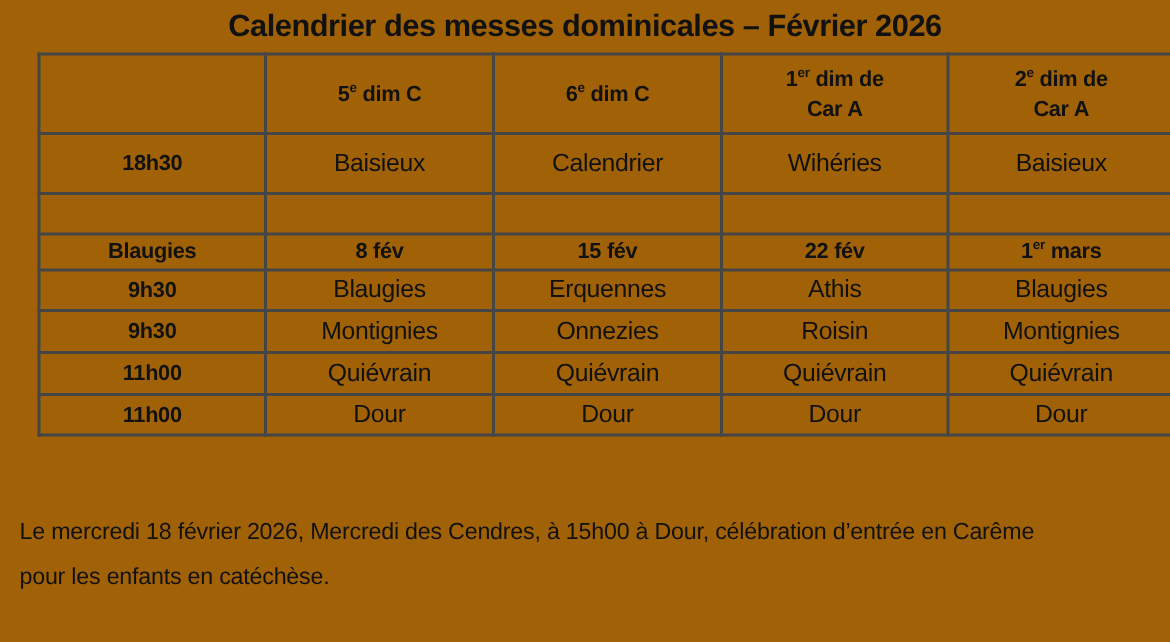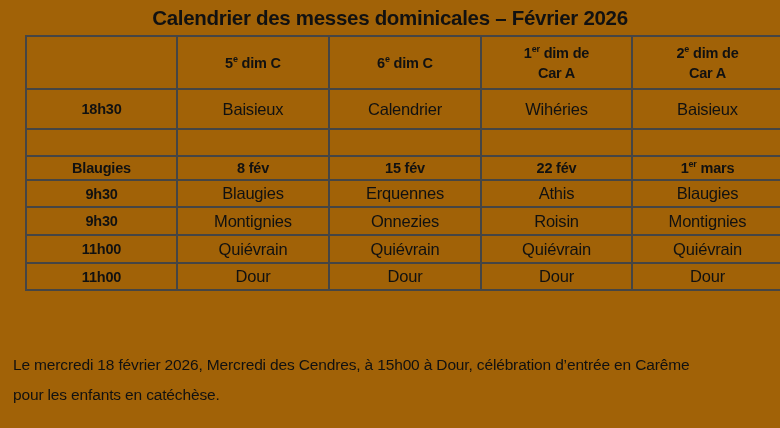--- a/index.html
+++ b/index.html
@@ -71,21 +71,21 @@
   sup {
     font-size: 62%;
     line-height: 0;
   }
   .line2 {
     margin-top: 4px;
   }
   .notes {
     position: absolute;
     left: 13px;
-    top: 350px;
+    top: 340px;
     width: 760px;
     font-size: 15.5px;
     line-height: 29.5px;
     letter-spacing: -0.15px;
     white-space: nowrap;
   }
 </style>
 </head>
 <body>
 

